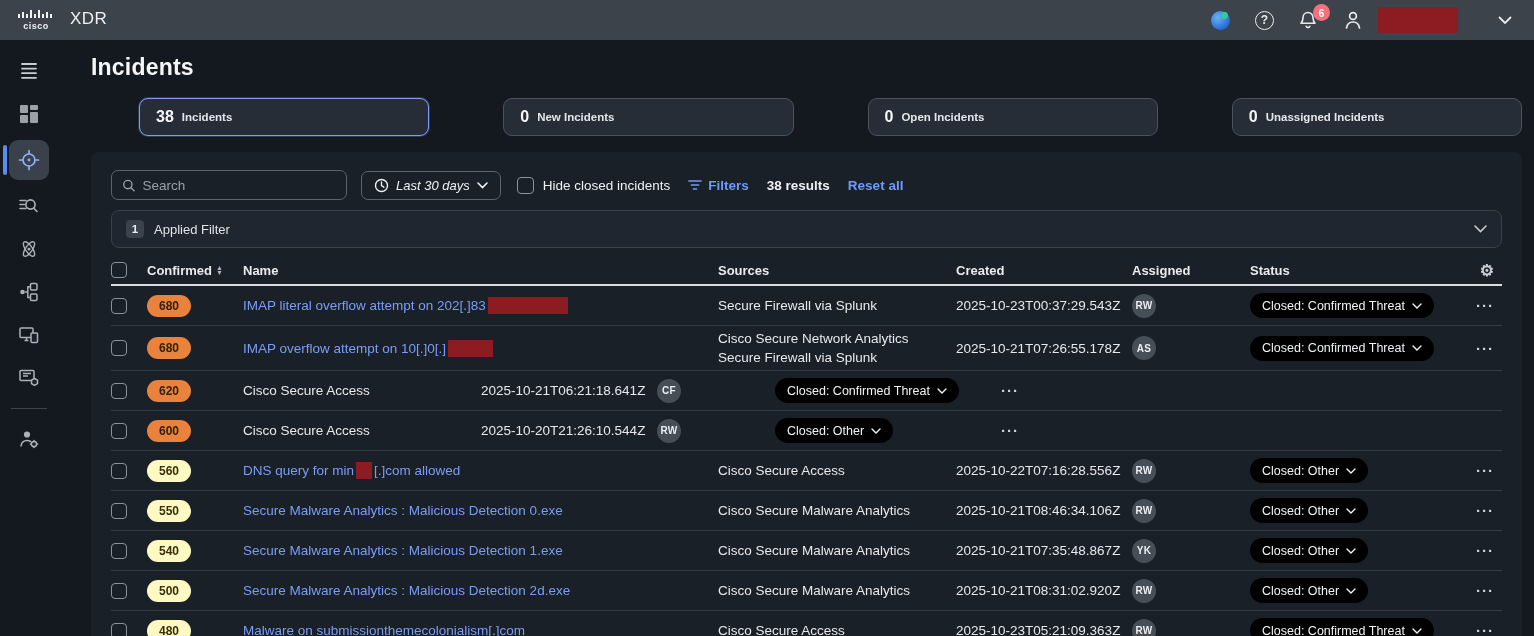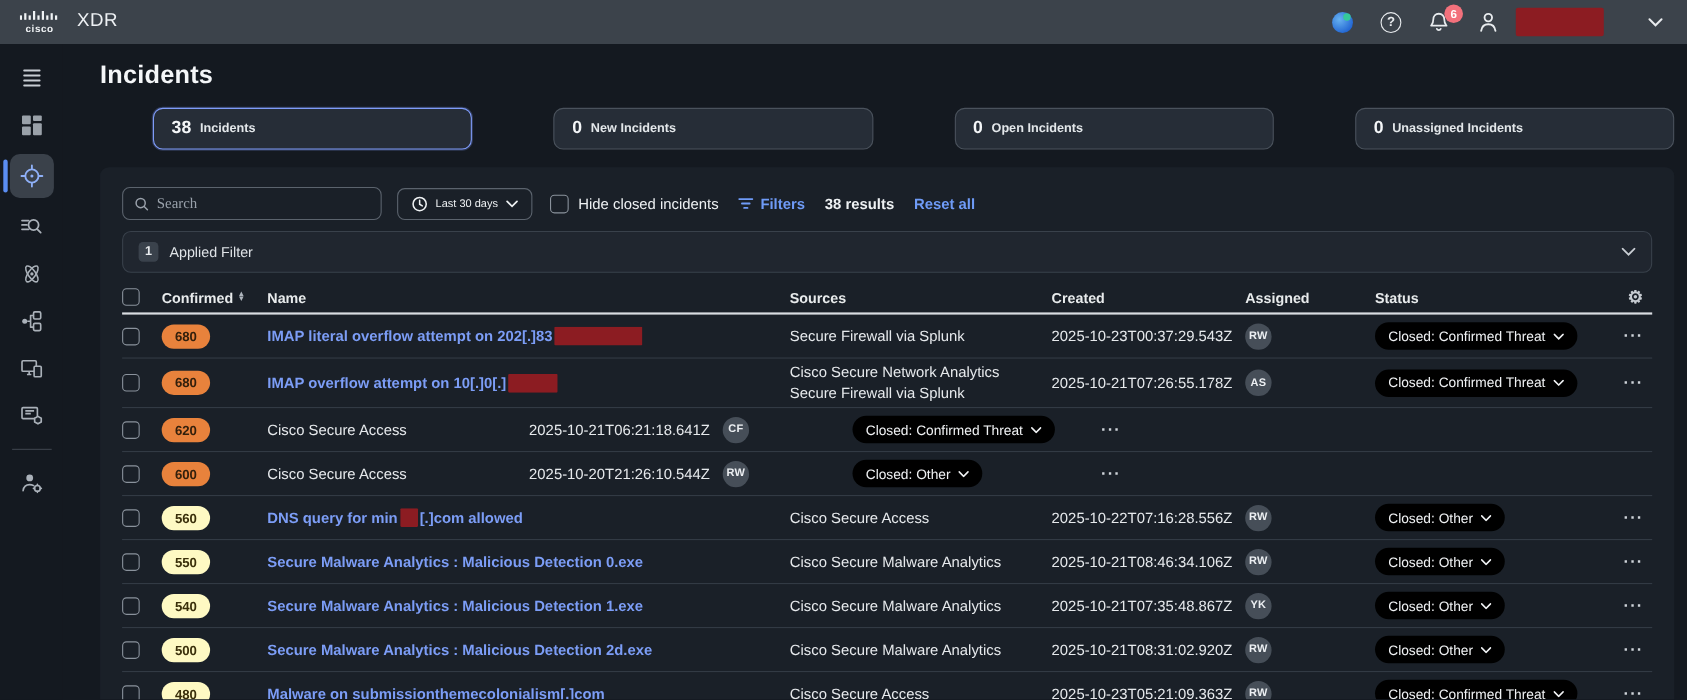--- a/index.html
+++ b/index.html
@@ -47,24 +47,24 @@
   .stat-label { font-size:11.5px; font-weight:600; color:#e3e7ea; }
 
   
   .panel { margin-top:16px; background:#1a2028; border-radius:8px 8px 0 0; flex:1;
     padding:18px 20px 0 20px; overflow:hidden; }
 
   .toolbar { display:flex; align-items:center; height:30px; }
   .search-box { width:236px; height:30px; border:1px solid #5b636d; border-radius:7px; background:transparent;
     display:flex; align-items:center; padding:0 10px; gap:7px; }
   .search-box input { background:transparent; border:none; outline:none; color:#f97316; font-size:13.5px;
-    width:100%; font-family:Liberation Serif, serif; }
+    width:100%; font-family:Liberation Sans, sans-serif; }
   .search-box input::placeholder { color:#99a1ab; }
   .time-select { margin-left:14px; height:29px; border:1px solid #5b636d; border-radius:7px;
-    display:flex; align-items:center; gap:7px; padding:0 12px; font-size:10px; color:#eef1f3; cursor:pointer; }
+    display:flex; align-items:center; gap:7px; padding:0 12px; font-size:13px; color:#eef1f3; cursor:pointer;font-style:italic; }
   .checkbox { width:17px; height:17px; border:1.6px solid #8a929c; border-radius:4px; background:transparent;
     display:inline-block; flex:none; cursor:pointer; }
   .hide-closed { display:flex; align-items:center; gap:9px; margin-left:16px; font-size:13.5px; color:#eef1f3; }
   .filters-link { display:flex; align-items:center; gap:6px; margin-left:18px; color:#6f9bf7;
     font-size:13.5px; font-weight:700; cursor:pointer; }
   .results-count { margin-left:18px; font-size:13.5px; font-weight:700; color:#eef1f3; }
   .reset-link { margin-left:18px; color:#6f9bf7; font-size:13.5px; font-weight:700; cursor:pointer; }
 
   .applied-bar { margin-top:10px; height:38px; background:#20262f; border:1px solid #39414b; border-radius:8px;
     display:flex; align-items:center; padding:0 14px; gap:10px; cursor:pointer; }
@@ -88,21 +88,21 @@
   .c-status { width:196px; flex:none; }
   .c-actions { width:56px; flex:none; justify-content:flex-end; }
   .sort-stack { display:flex; flex-direction:column; margin-left:4px; line-height:5px; font-size:7px; color:#aeb5bd; }
   .head-gear { font-size:16px; color:#c7ccd2; cursor:pointer; }
 
   .badge { min-width:44px; height:22px; border-radius:12px; display:inline-flex; align-items:center;
     justify-content:center; font-size:12px; font-weight:700; padding:0 10px; }
   .badge.orange { background:#e8823c; color:#33200c; }
   .badge.yellow { background:#fef9c3; color:#3a2f0a; }
 
-  .name-link { color:#7c9df6; font-weight:700; text-decoration:none; display:flex; align-items:center;
+  .name-link { color:#7c9df6; font-weight:400; text-decoration:none; display:flex; align-items:center;
     gap:2px; white-space:nowrap; overflow:hidden; cursor:pointer; }
   .redaction { height:17px; background:#8c1c22; border-radius:1px; display:inline-block; flex:none; }
 
   .sources-stack { display:flex; flex-direction:column; gap:2px; line-height:17px; color:#e6e9ec;
     padding:4px 0; }
   .created-text { color:#e6e9ec; }
   .avatar { width:24px; height:24px; border-radius:50%; background:#464e58; color:#eceff2; font-size:10px;
     font-weight:700; display:flex; align-items:center; justify-content:center; letter-spacing:.3px; }
   .status-pill { height:25px; background:#000000; border-radius:13px; display:inline-flex; align-items:center;
     gap:7px; padding:0 12px; font-size:12.5px; color:#f0f2f4; cursor:pointer; white-space:nowrap; }

